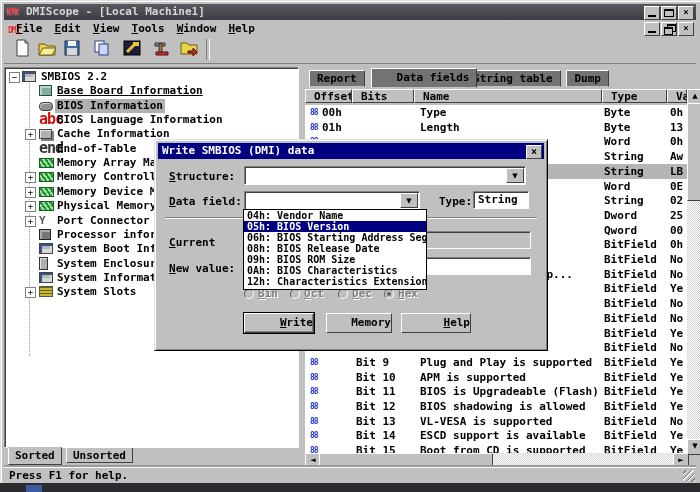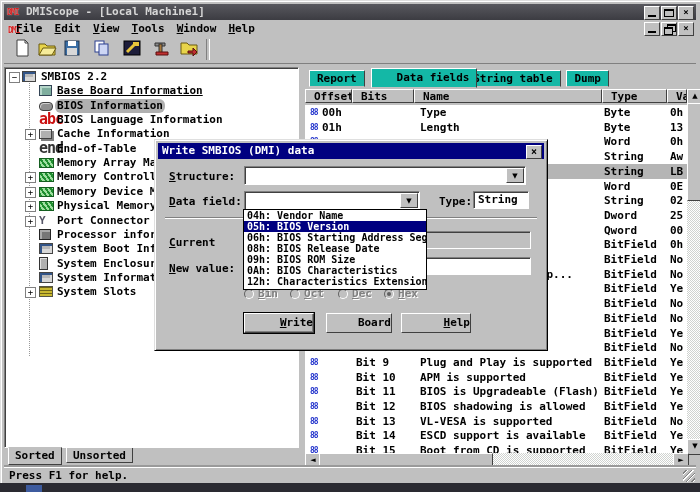--- a/index.html
+++ b/index.html
@@ -47,28 +47,28 @@
   .ti-bios{background:#909090;border:1px solid #404040;border-radius:4px;width:12px;height:7px;top:3px;box-shadow:inset 1px 1px 0 #d0d0d0;}
   .ti-chip{background:#b0b0b0;border:1px solid #404040;width:11px;height:8px;top:2px;box-shadow:inset 1px 1px 0 #e8e8e8,2px 2px 0 #808080;}
   .ti-txt{color:#cc1111;font-size:15px;line-height:11px;letter-spacing:-1px;}
   .ti-end{color:#333;}
   .ti-memory{background:repeating-linear-gradient(55deg,#1f8f2f 0 2px,#9fdfa0 2px 4px);border:1px solid #145f20;width:13px;height:8px;top:2px;}
   .ti-port{color:#556;font-size:11px;line-height:12px;}
   .ti-processor{background:#777;border:1px solid #222;width:10px;height:9px;box-shadow:inset 2px 2px 0 #aaa;}
   .ti-enclosure{background:#b0b0b0;border:1px solid #333;width:7px;height:11px;top:0;box-shadow:inset 1px 1px 0 #e0e0e0;}
   .ti-slots{background:repeating-linear-gradient(0deg,#c8b830 0 2px,#6f6418 2px 3px);border:1px solid #554;width:12px;height:9px;top:1px;}
   .tree-label{position:absolute;top:0;padding:0 2px;}
-  .tree-label.selected{background:#b0b0b0;border-radius:6px;}
+  .tree-label.selected{background:#b0b0b0;}
   
   .btab{position:absolute;font-size:11px;line-height:15px;padding:0 6px;background:#c0c0c0;
     border:1px solid;border-color:#fff #404040 #404040 #fff;border-top:none;color:#000;}
   
   #right-panel{position:absolute;left:297px;top:0px;width:395px;height:403px;background:#c0c0c0;}
   .rtab{position:absolute;top:6px;height:15px;font-size:11px;line-height:15px;padding:0 7px;
-    background:#14b8a6;border:1px solid;border-color:#fff #404040 #c0c0c0 #fff;color:#000;}
+    background:#737373;border:1px solid;border-color:#fff #404040 #c0c0c0 #fff;color:#000;}
   .rtab.active{top:4px;height:18px;line-height:17px;z-index:2;}
   #thead{position:absolute;left:4px;top:25px;width:382px;height:16px;display:flex;}
   .hcell{height:14px;background:#c0c0c0;border:1px solid;border-color:#fff #404040 #404040 #fff;
     font-size:11px;line-height:14px;padding-left:8px;box-sizing:border-box;overflow:hidden;}
   #rows{position:absolute;left:4px;top:41px;width:382px;height:348px;background:#fff;overflow:hidden;}
   .trow{position:absolute;left:0;width:100%;height:15px;font-size:11px;line-height:15px;white-space:pre;}
   .trow.hl{background:#b5b5b5;}
   .c{position:absolute;top:0;overflow:hidden;}
   .bits-icon{position:absolute;left:5px;top:3px;color:#2233cc;font-size:8px;line-height:9px;letter-spacing:-1px;text-align:right;}
   
@@ -323,16 +323,16 @@
       <div class="dd-item">12h: Characteristics Extension 1</div>
     </div>
   <div id="radio-row">
       <div class="radio" style="left: 89px;"><span class="rdot"></span><span style="margin-left:14px"><u>B</u>in</span></div>
       <div class="radio" style="left: 135px;"><span class="rdot"></span><span style="margin-left:14px"><u>O</u>ct</span></div>
       <div class="radio" style="left: 183px;"><span class="rdot"></span><span style="margin-left:14px"><u>D</u>ec</span></div>
       <div class="radio" style="left: 229px;"><span class="rdot on"></span><span style="margin-left:14px"><u>H</u>ex</span></div>
     </div>
   <div id="dlg-buttons">
       <div class="dbtn default" style="left: 89px; width: 70px;"><u>W</u>rite</div>
-      <div class="dbtn" style="left: 171px; width: 66px;">Board</div>
+      <div class="dbtn" style="left: 171px; width: 66px;">Memory</div>
       <div class="dbtn" style="left: 246px; width: 70px;"><u>H</u>elp</div>
     </div>
 </div>
 
 </body></html>

